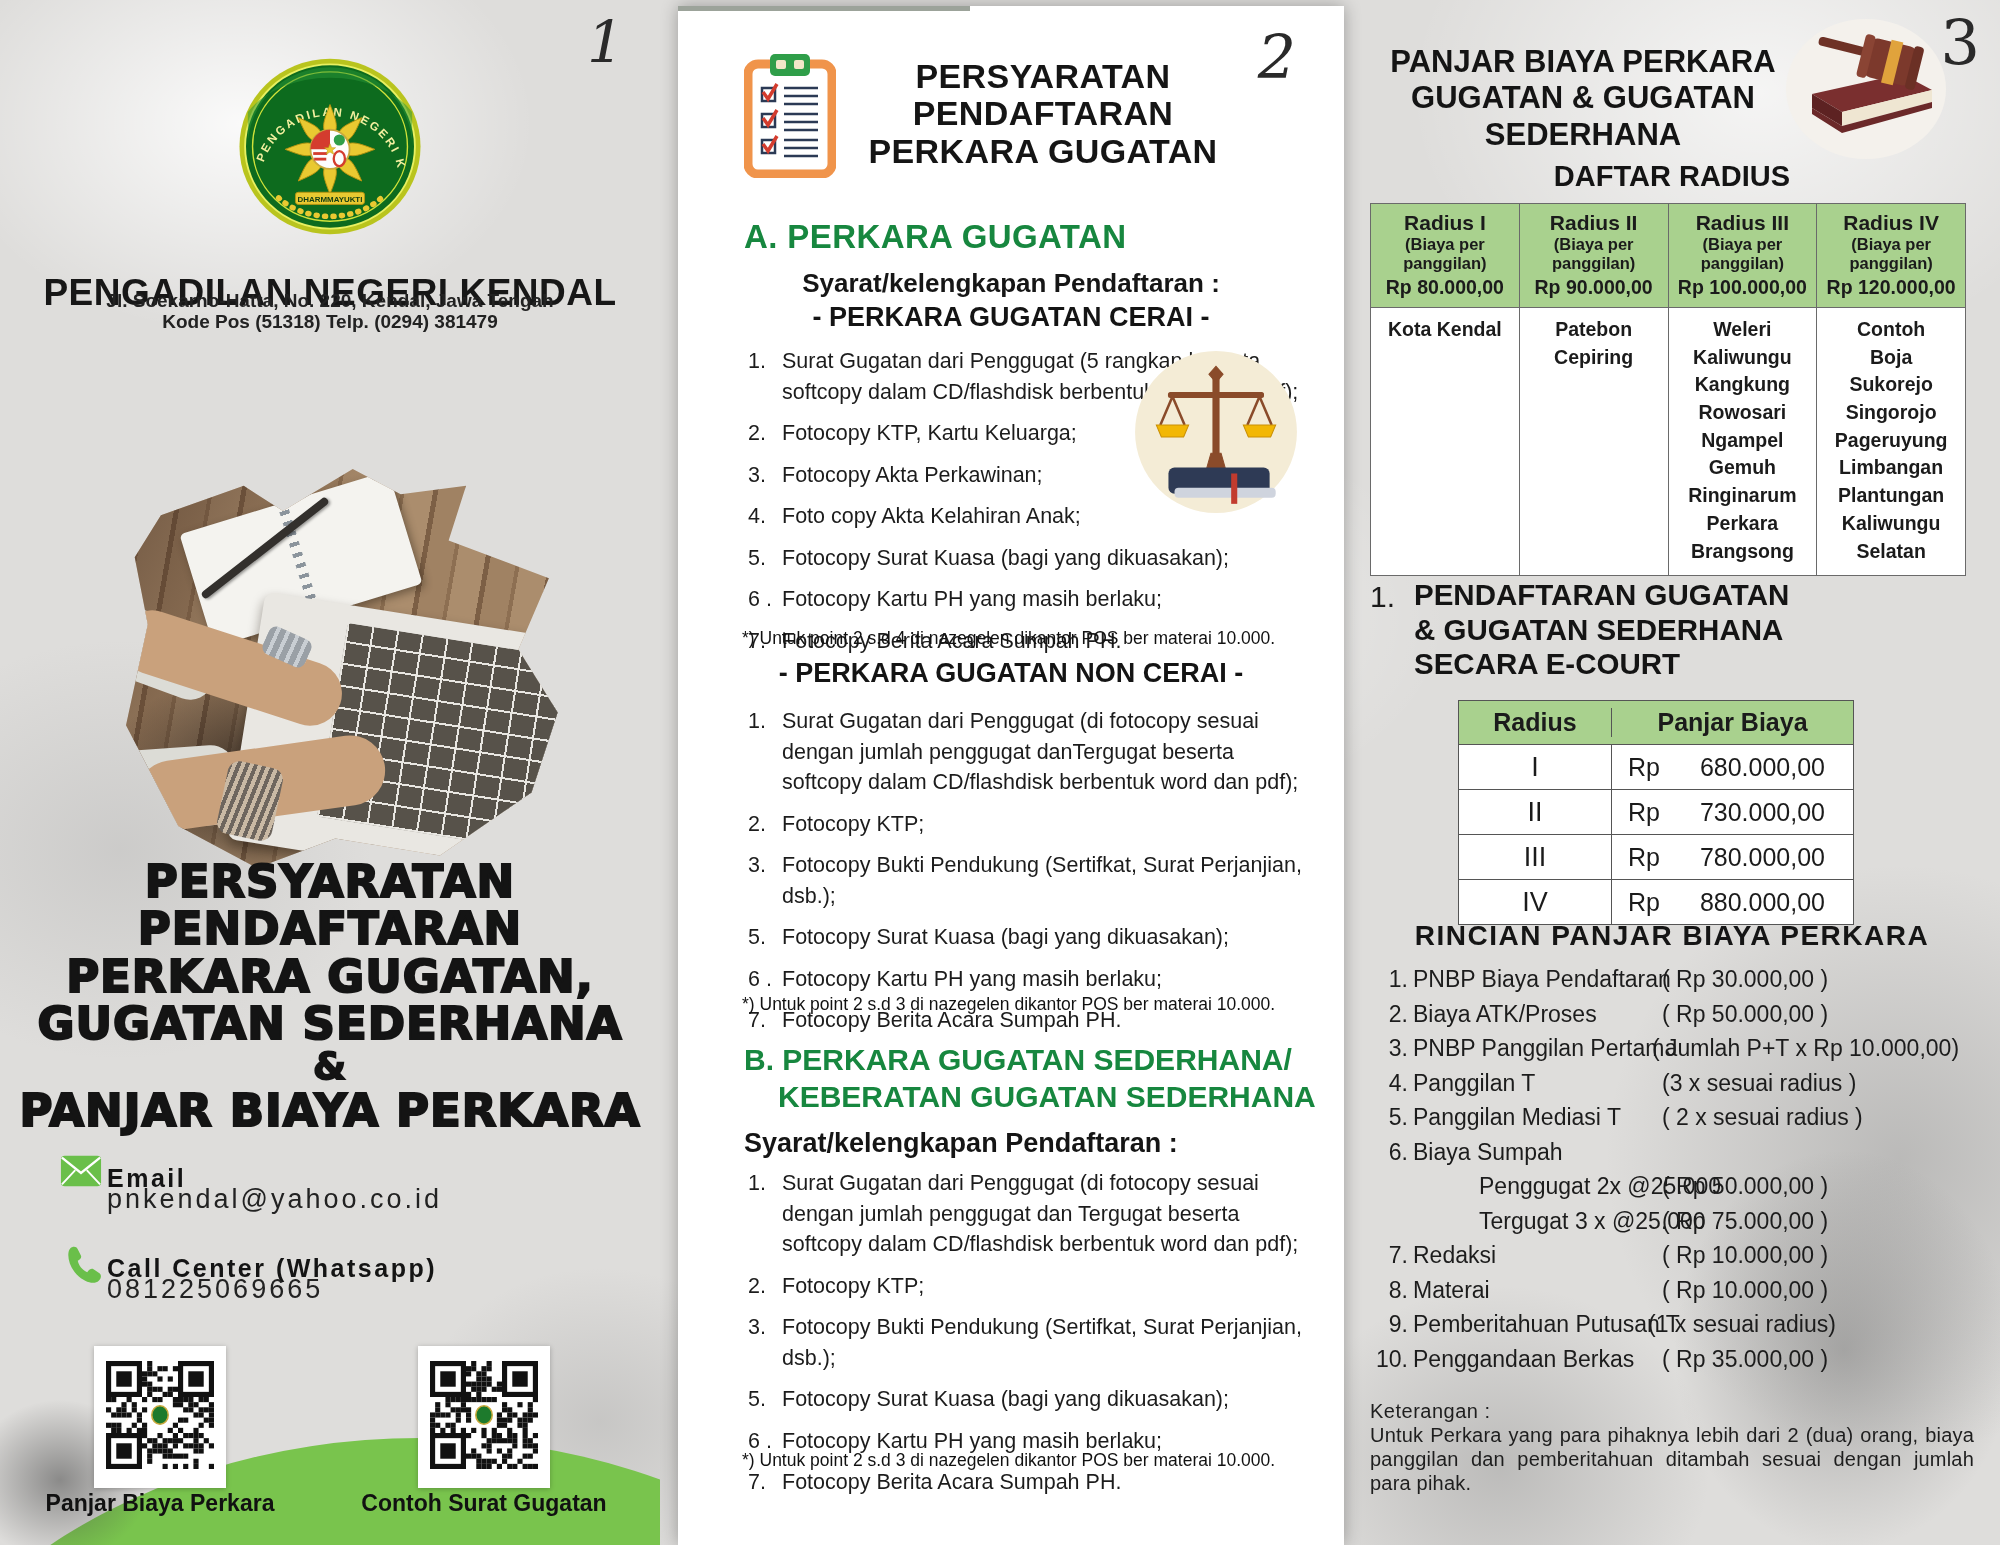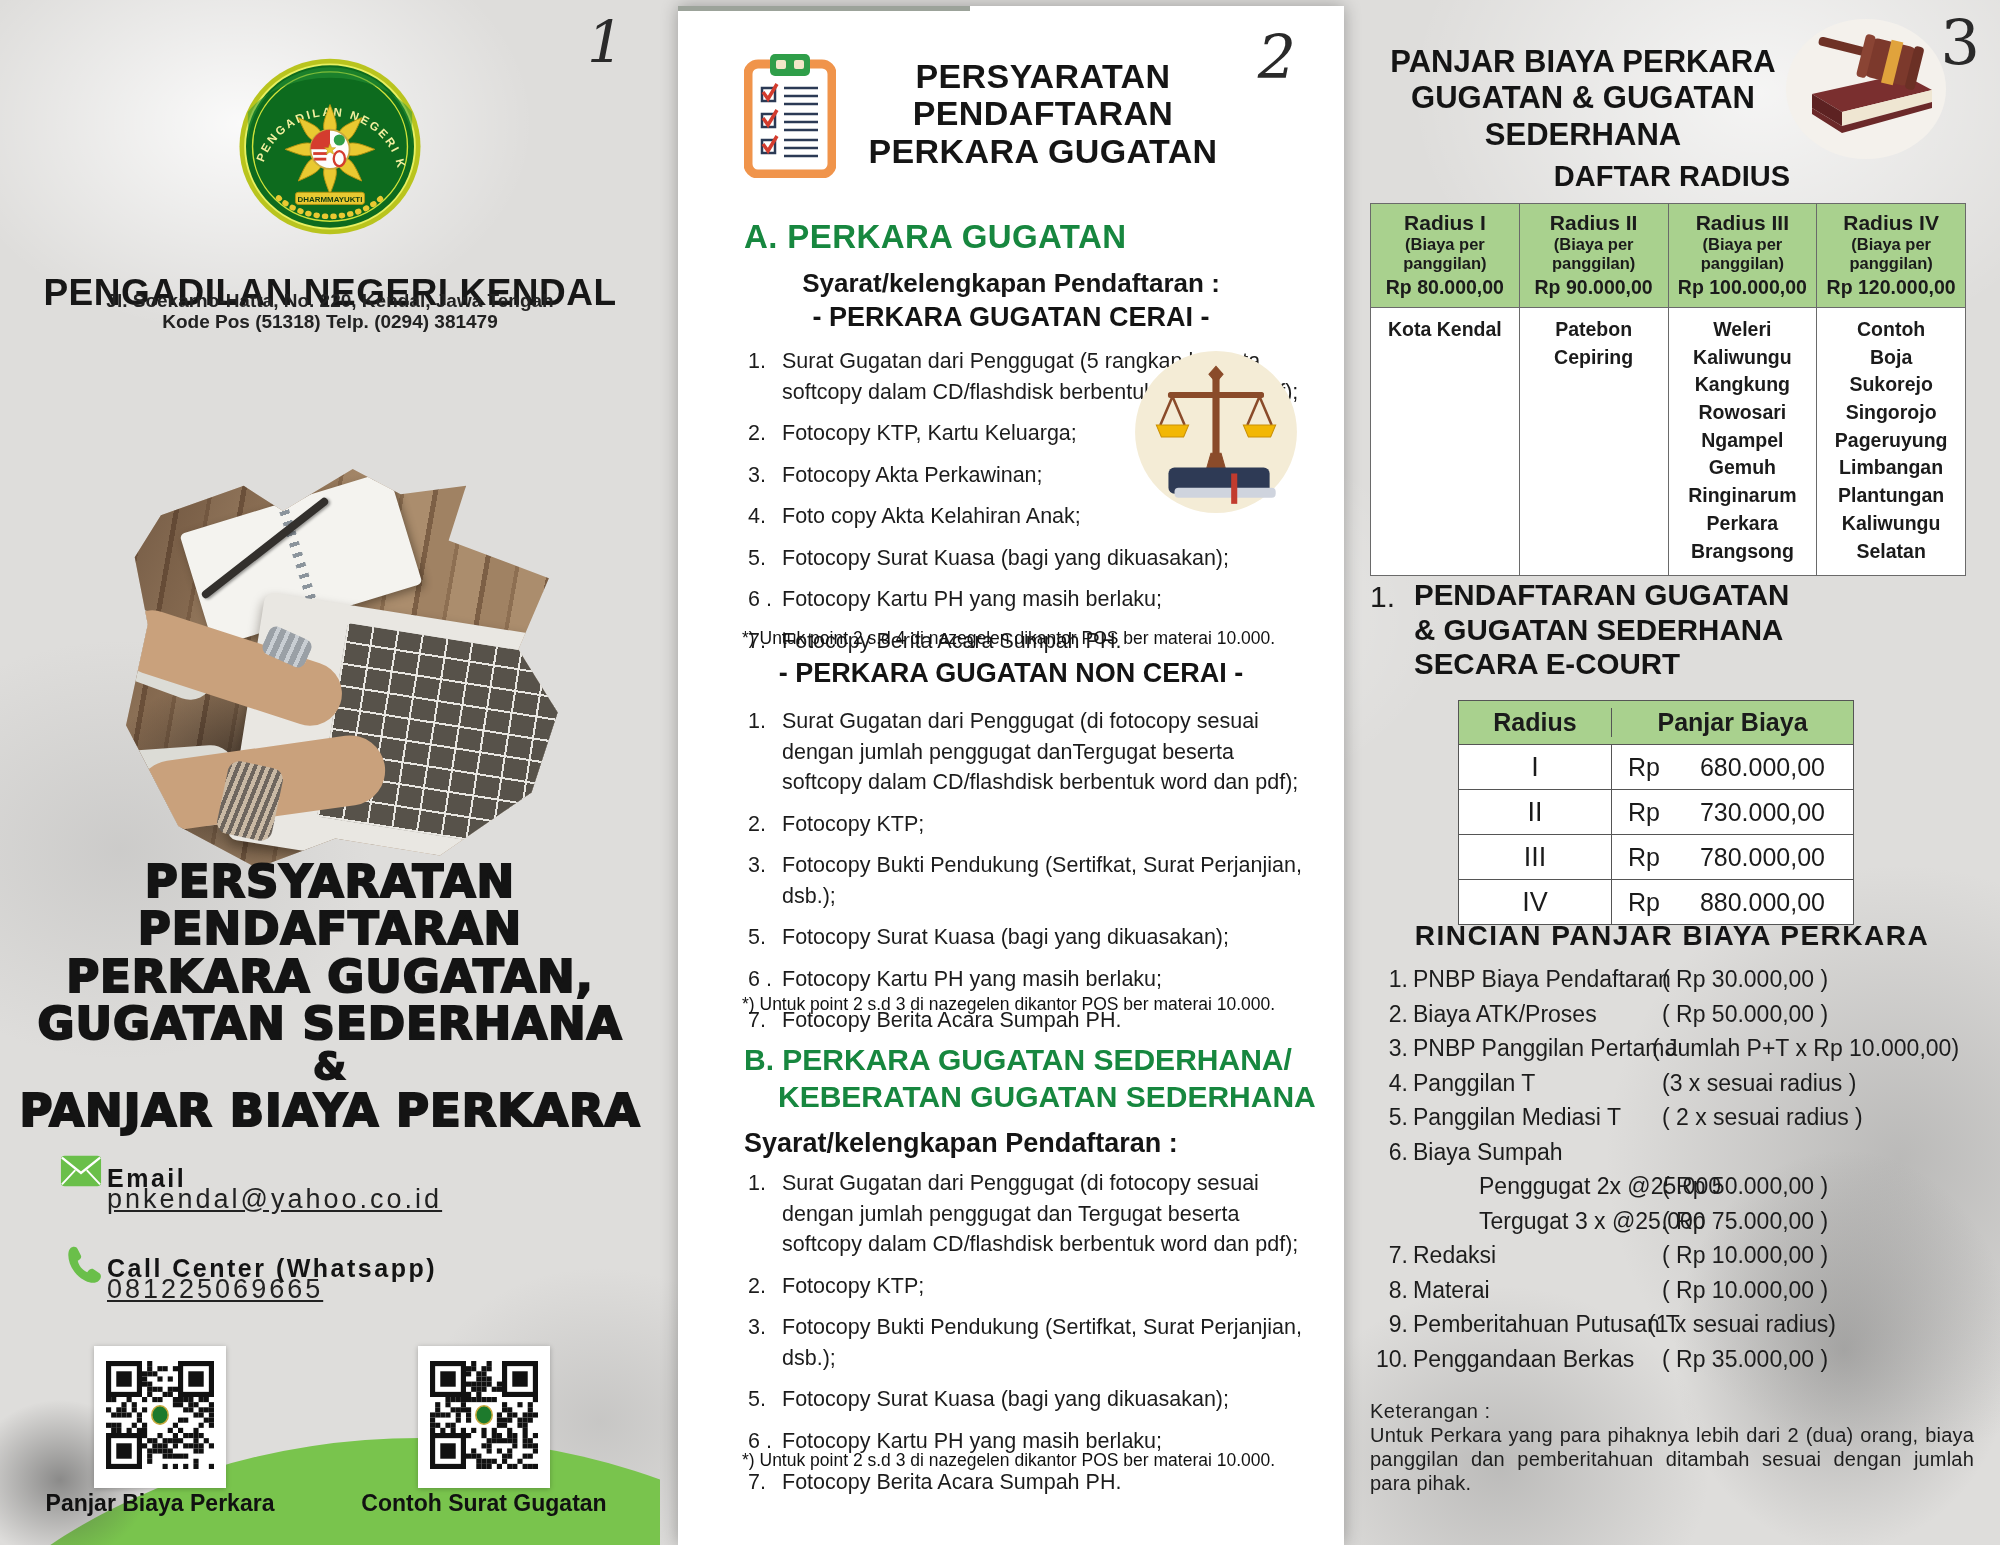--- a/index.html
+++ b/index.html
@@ -67,21 +67,21 @@
 
   .script-title{position:absolute;left:0;top:858px;width:660px;text-align:center;line-height:1.05;color:#141414;}
   .script-title div{font-family:"DejaVu Sans",sans-serif;font-weight:bold;-webkit-text-stroke:2.1px #141414;
      font-size:45px;letter-spacing:1px;}
   .script-title .amp{font-size:38px;-webkit-text-stroke:1.8px #141414;}
 
   .contact-icon{position:absolute;width:42px;height:42px;}
   .ci-mail{left:60px;top:1150px;}
   .ci-phone{left:62px;top:1244px;}
   .clabel{position:absolute;left:107px;font-size:25px;font-weight:700;letter-spacing:2.5px;color:#141414;margin-top:12px;}
-  .cvalue{position:absolute;left:107px;font-size:27px;letter-spacing:3px;color:#222;text-decoration:underline;}
+  .cvalue{position:absolute;left:107px;font-size:27px;letter-spacing:3px;color:#222;}
   .lb-email{top:1152px;} .v-email{top:1184px;}
   .lb-call{top:1242px;} .v-call{top:1274px;}
 
   .qrbox{position:absolute;top:1346px;width:132px;height:142px;background:#fff;box-shadow:0 1px 5px rgba(0,0,0,.25);
          display:flex;align-items:center;justify-content:center;}
   .qr1{left:94px;} .qr2{left:418px;}
   .qrcap{position:absolute;top:1490px;width:260px;text-align:center;font-size:23px;font-weight:700;color:#111;}
   .cap1{left:30px;} .cap2{left:354px;}
   .arc{position:absolute;left:-140px;top:1438px;width:1120px;height:860px;border-radius:50%;
        background:#79c44d;}

